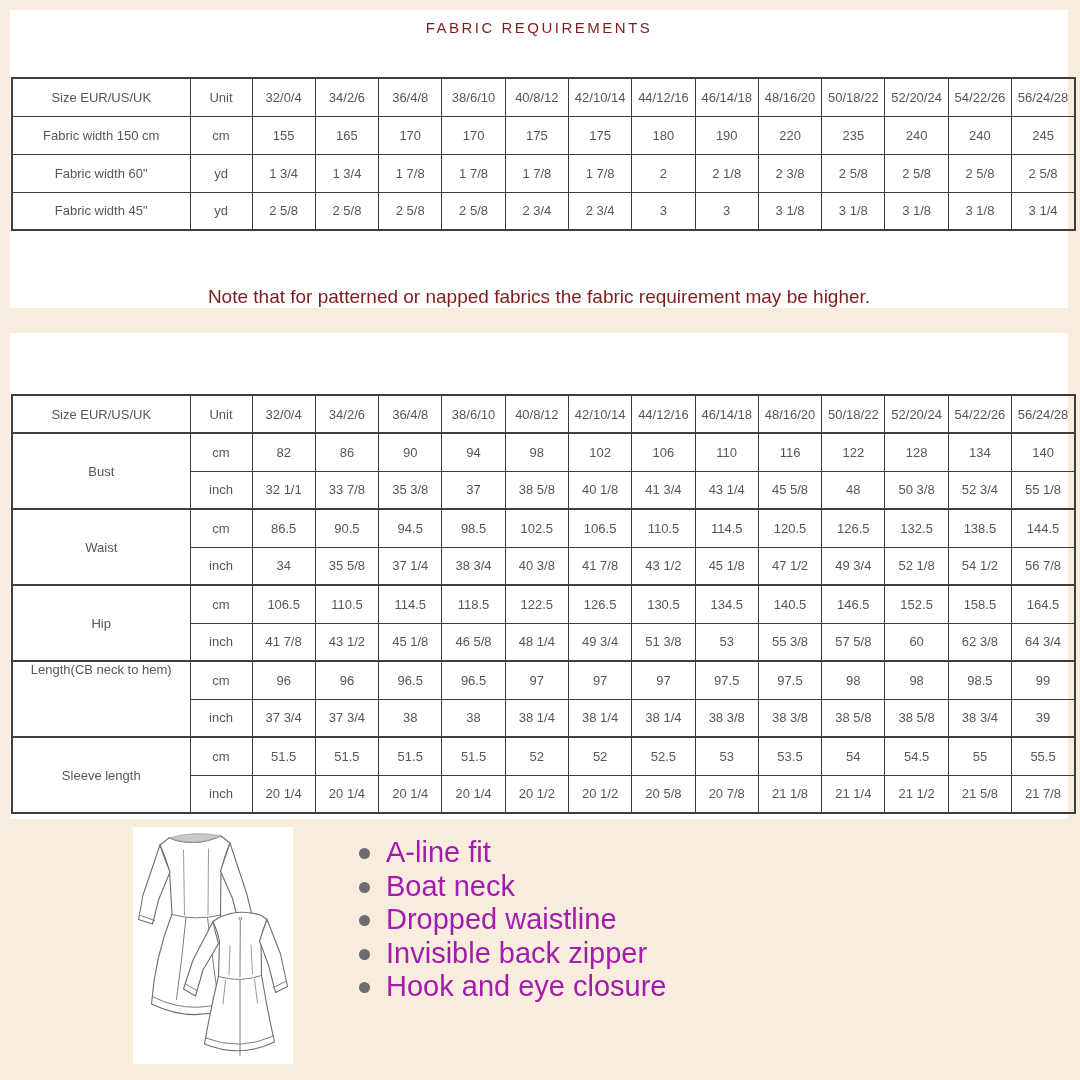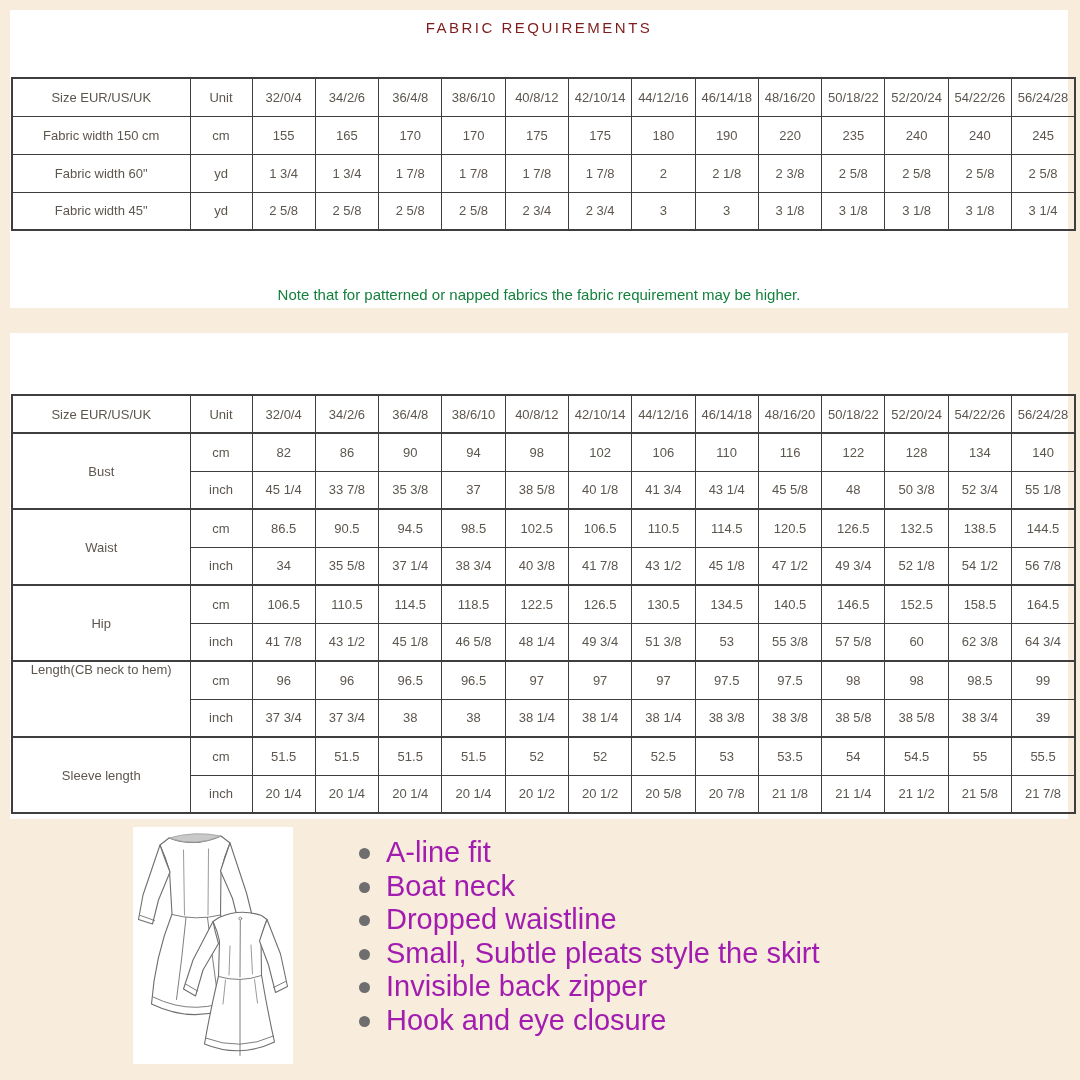--- a/index.html
+++ b/index.html
@@ -29,21 +29,21 @@
     border:1px solid #3e3e3e;height:38px;text-align:center;
     font-weight:400;padding:0 2px;vertical-align:middle;
   }
   col.c-lbl{width:178px}
   col.c-unit{width:62px}
   tr.grp td{border-top-width:2px}
   td.group-label{padding:0}
   td.group-label .two-line{display:flex;justify-content:center;row-gap:14px;height:100%}
   .note{
     position:absolute;top:276px;left:0;width:100%;text-align:center;
-    font-size:15px;color:#15803d;
+    font-size:19px;color:#7f1d1d;
   }
   .illustration-box{
     position:absolute;left:133px;top:827px;width:160px;height:237px;background:#fff;
   }
   ul.features{
     position:absolute;left:358px;top:836px;width:640px;list-style:none;
     font-size:29px;color:#a21caf;
   }
   ul.features li{position:relative;padding-left:28px;line-height:33.5px}
   ul.features li::before{
@@ -203,21 +203,21 @@
             <td>106</td>
             <td>110</td>
             <td>116</td>
             <td>122</td>
             <td>128</td>
             <td>134</td>
             <td>140</td>
           </tr>
           <tr>
             <td>inch</td>
-            <td>45 1/4</td>
+            <td>32 1/1</td>
             <td>33 7/8</td>
             <td>35 3/8</td>
             <td>37</td>
             <td>38 5/8</td>
             <td>40 1/8</td>
             <td>41 3/4</td>
             <td>43 1/4</td>
             <td>45 5/8</td>
             <td>48</td>
             <td>50 3/8</td>
@@ -399,18 +399,17 @@
         </g>
         <circle cx="107.3" cy="91.5" r="1.4" fill="#ffffff" stroke-width="0.8"></circle>
       </g>
     </svg>
   </div>
 
   <ul class="features" id="features-list">
       <li>A-line fit</li>
       <li>Boat neck</li>
       <li>Dropped waistline</li>
-      <li>Small, Subtle pleats style the skirt</li>
       <li>Invisible back zipper</li>
       <li>Hook and eye closure</li>
     </ul>
 
 </div>
 
 </body></html>

